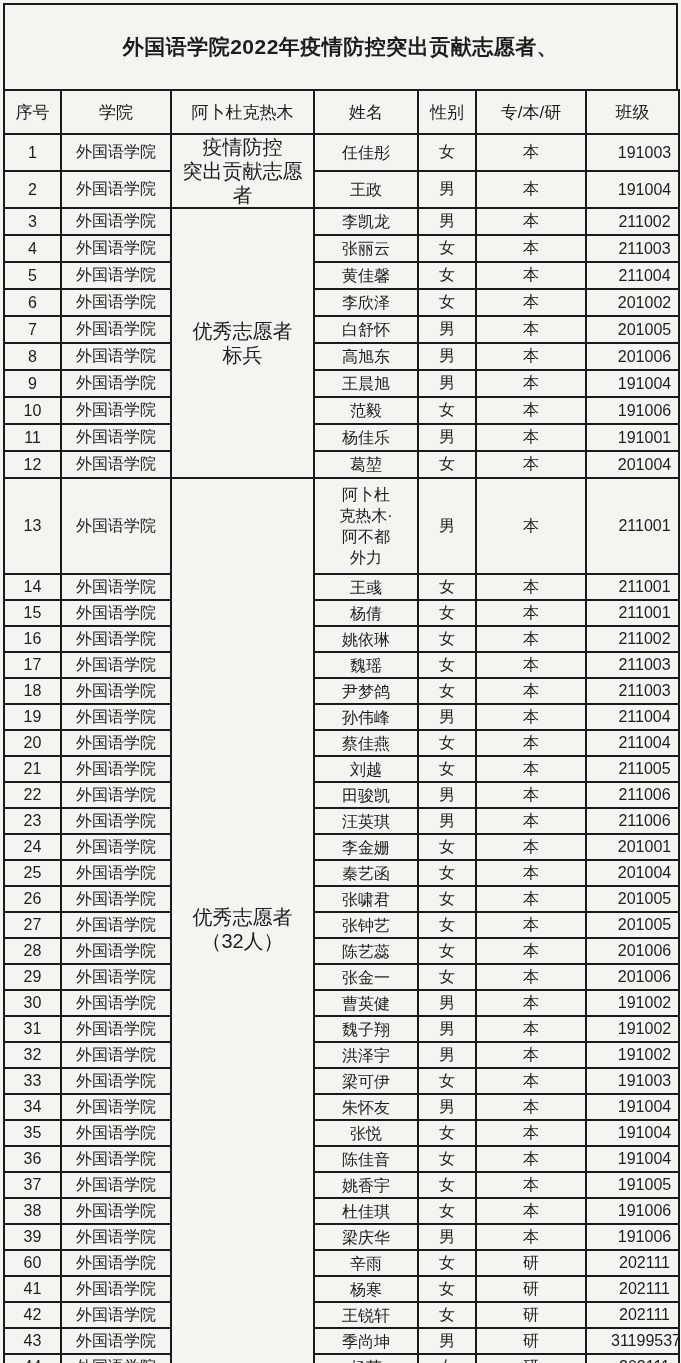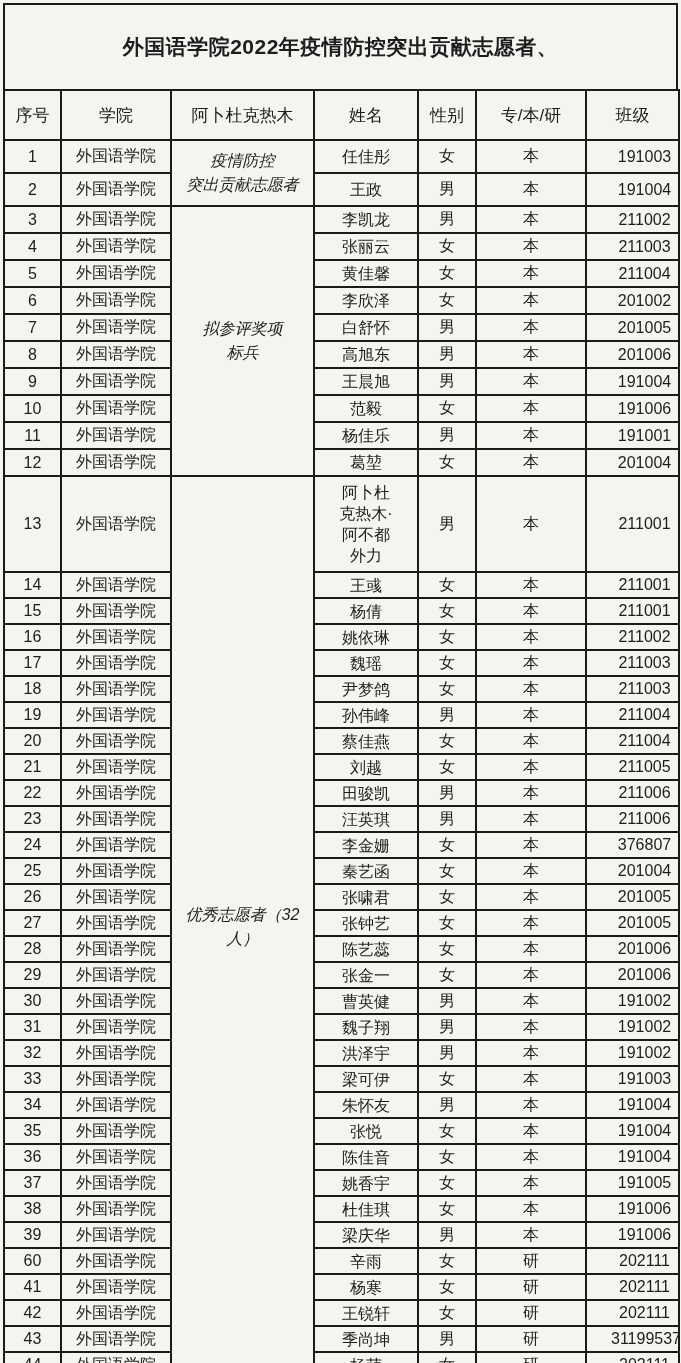--- a/index.html
+++ b/index.html
@@ -38,36 +38,35 @@
     border-collapse: collapse;
     table-layout: fixed;
   }
   th, td {
     border: 2px solid #1b1b1b;
     text-align: center;
     vertical-align: middle;
     padding: 0;
     overflow: hidden;
   }
-  thead tr { height: 50px; }
+  thead tr { height: 44px; }
   th {
     font-size: 17px;
     font-weight: 500;
   }
   td { font-size: 16px; }
   tr.r-a { height: 30px; }
   tr.r-b { height: 27px; }
   tr.r-c { height: 96px; }
   tr.r-d { height: 26px; }
   td.award-cell {
     white-space: pre-line;
-    font-size: 16px;
+    font-size: 20px;
     line-height: 24px;
-    padding: 8px 2px;
-    font-style: italic;
+    padding: 0 2px;
   }
   td.name-cell {
     padding: 0 22px;
     line-height: 21px;
   }
   td.class-cell {
     font-size: 16px;
     white-space: nowrap;
     padding-left: 24px;
   }
@@ -115,21 +114,21 @@
     <td>2</td>
     <td>外国语学院</td>
     <td class="name-cell">王政</td>
     <td>男</td>
     <td>本</td>
     <td class="class-cell">191004</td>
   </tr>
         <tr class="r-b">
     <td>3</td>
     <td>外国语学院</td>
-    <td rowspan="10" class="award-cell">拟参评奖项
+    <td rowspan="10" class="award-cell">优秀志愿者
 标兵</td>
           <td class="name-cell">李凯龙</td>
     <td>男</td>
     <td>本</td>
     <td class="class-cell">211002</td>
   </tr>
         <tr class="r-b">
     <td>4</td>
     <td>外国语学院</td>
     <td class="name-cell">张丽云</td>
@@ -289,21 +288,21 @@
     <td>男</td>
     <td>本</td>
     <td class="class-cell">211006</td>
   </tr>
         <tr class="r-d">
     <td>24</td>
     <td>外国语学院</td>
     <td class="name-cell">李金姗</td>
     <td>女</td>
     <td>本</td>
-    <td class="class-cell">376807</td>
+    <td class="class-cell">201001</td>
   </tr>
         <tr class="r-d">
     <td>25</td>
     <td>外国语学院</td>
     <td class="name-cell">秦艺函</td>
     <td>女</td>
     <td>本</td>
     <td class="class-cell">201004</td>
   </tr>
         <tr class="r-d">

